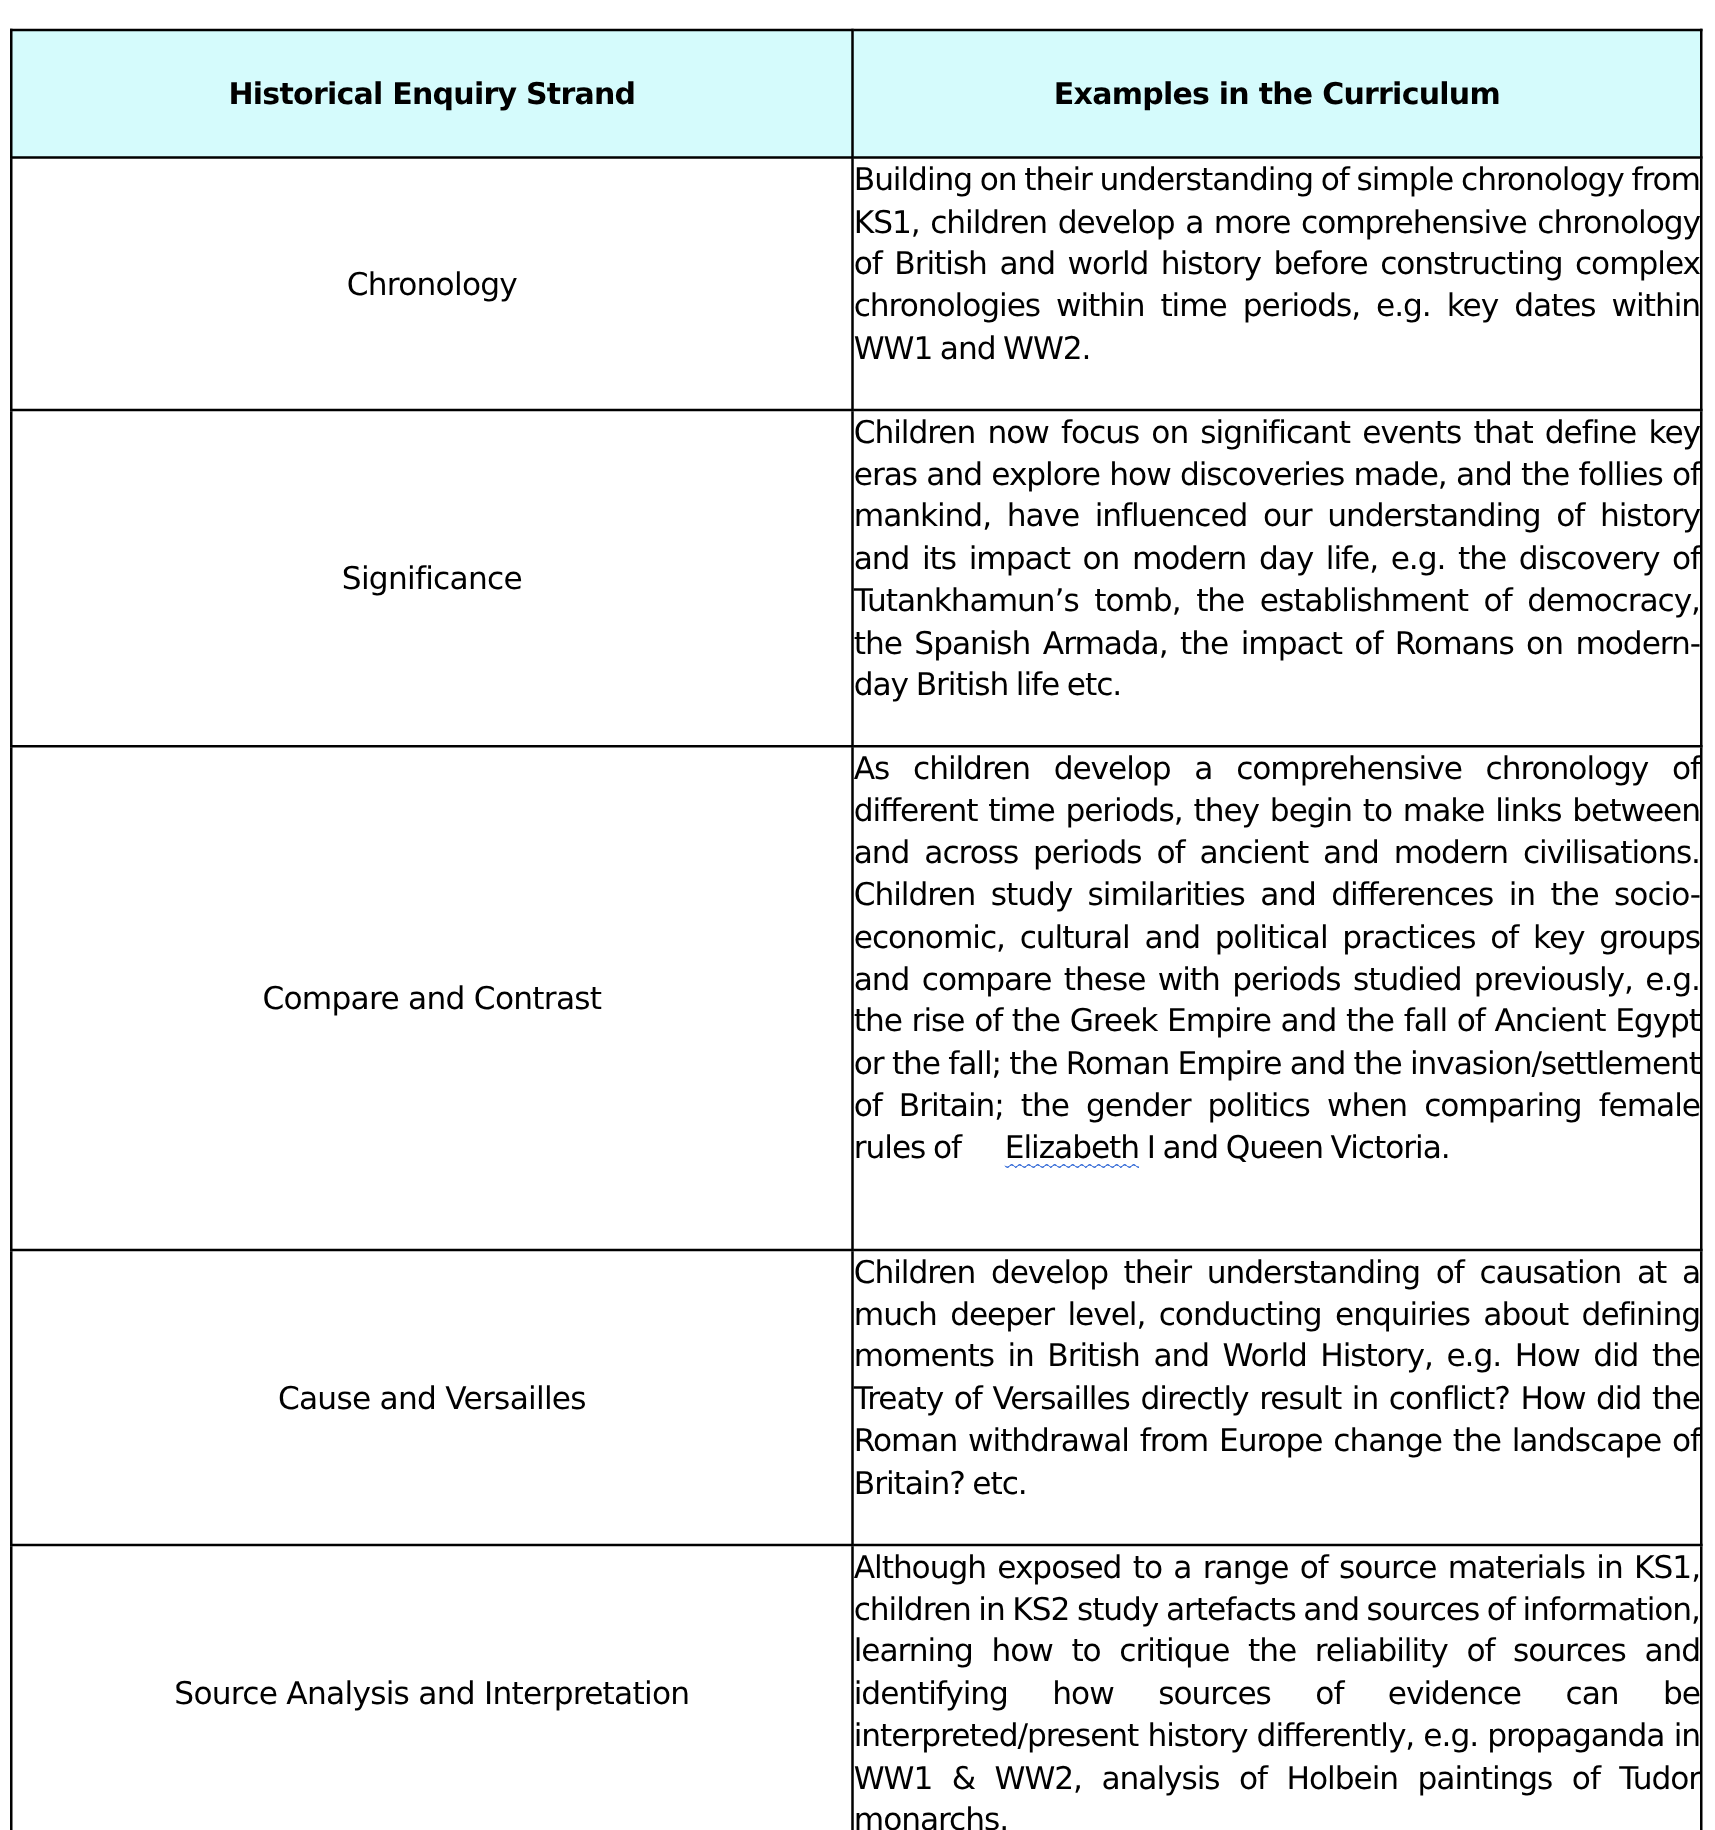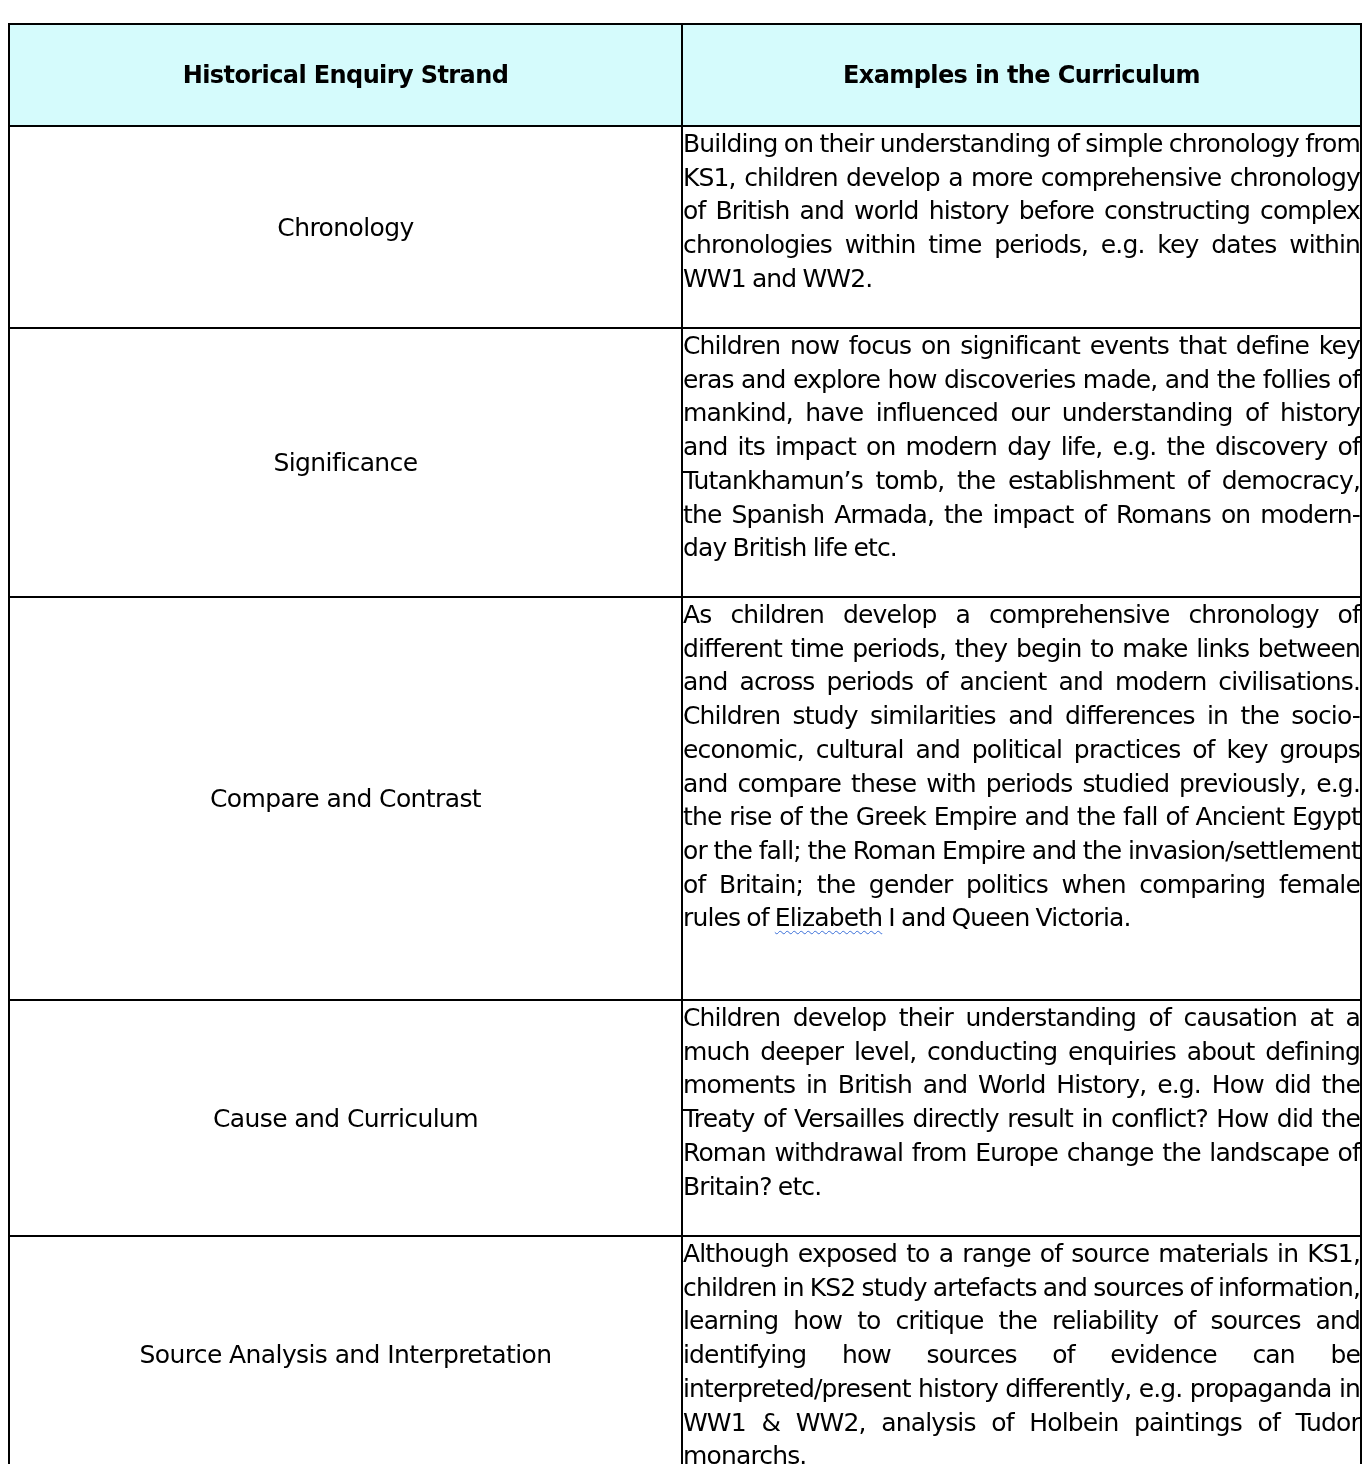--- a/index.html
+++ b/index.html
@@ -15,21 +15,21 @@
     td.strand { text-align: center; vertical-align: middle; font-weight: normal;
                 font-size: 25px; letter-spacing: -0.6px; }
     td.example { vertical-align: top; padding: 2px 14px 0 15px;
                  font-size: 25px; line-height: 33.7px; text-align: justify;
                  text-align-last: left; letter-spacing: -0.85px; word-spacing: -1px; }
     tr.r1 td { height: 200px; }
     tr.r2 td { height: 267px; }
     tr.r3 td { height: 401px; }
     tr.r4 td { height: 234px; margin-top: 22px; }
     tr.r5 td { height: 234px; margin-left: 36px; }
-    .spell { text-decoration: underline wavy #3a6fd8; text-decoration-thickness: 1px; text-underline-offset: 4px; }
+    .spell { text-decoration: underline wavy #3a6fd8; text-decoration-thickness: 1px; text-underline-offset: 4px; margin-left: 29px; }
   </style>
 </head>
 <body>
 
 <table class="doc">
   <colgroup>
       <col class="c1">
       <col class="c2">
     </colgroup>
   <thead>
@@ -45,21 +45,21 @@
     </tr>
     <tr class="r2">
       <td class="strand">Significance</td>
       <td class="example">Children now focus on significant events that define key eras and explore how discoveries made, and the follies of mankind, have influenced our understanding of history and its impact on modern day life, e.g. the discovery of Tutankhamun’s tomb, the establishment of democracy, the Spanish Armada, the impact of Romans on modern-day British life etc.</td>
     </tr>
     <tr class="r3">
       <td class="strand">Compare and Contrast</td>
       <td class="example"><span>As children develop a comprehensive chronology of different time periods, they begin to make links between and across periods of ancient and modern civilisations. Children study similarities and differences in the socio-economic, cultural and political practices of key groups and compare these with periods studied previously, e.g. the rise of the Greek Empire and the fall of Ancient Egypt or the fall; the Roman Empire and the invasion/settlement of Britain; the gender politics when comparing female rules of </span><span class="spell">Elizabeth</span><span> I and Queen Victoria.</span></td>
     </tr>
     <tr class="r4">
-      <td class="strand">Cause and Curriculum</td>
+      <td class="strand">Cause and Versailles</td>
       <td class="example">Children develop their understanding of causation at a much deeper level, conducting enquiries about defining moments in British and World History, e.g. How did the Treaty of Versailles directly result in conflict? How did the Roman withdrawal from Europe change the landscape of Britain? etc.</td>
     </tr>
     <tr class="r5">
       <td class="strand">Source Analysis and Interpretation</td>
       <td class="example">Although exposed to a range of source materials in KS1, children in KS2 study artefacts and sources of information, learning how to critique the reliability of sources and identifying how sources of evidence can be interpreted/present history differently, e.g. propaganda in WW1 &amp; WW2, analysis of Holbein paintings of Tudor monarchs.</td>
     </tr>
   </tbody>
 </table>
 
 </body></html>

